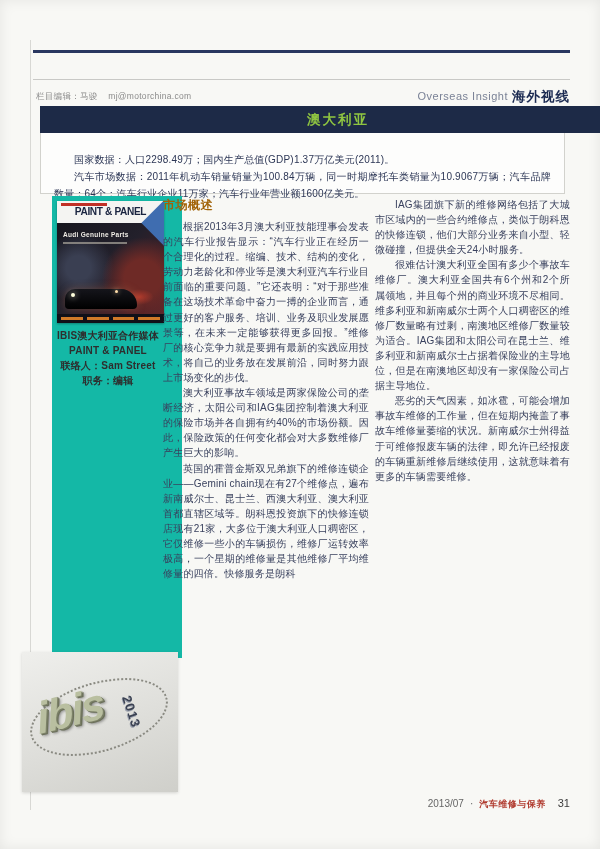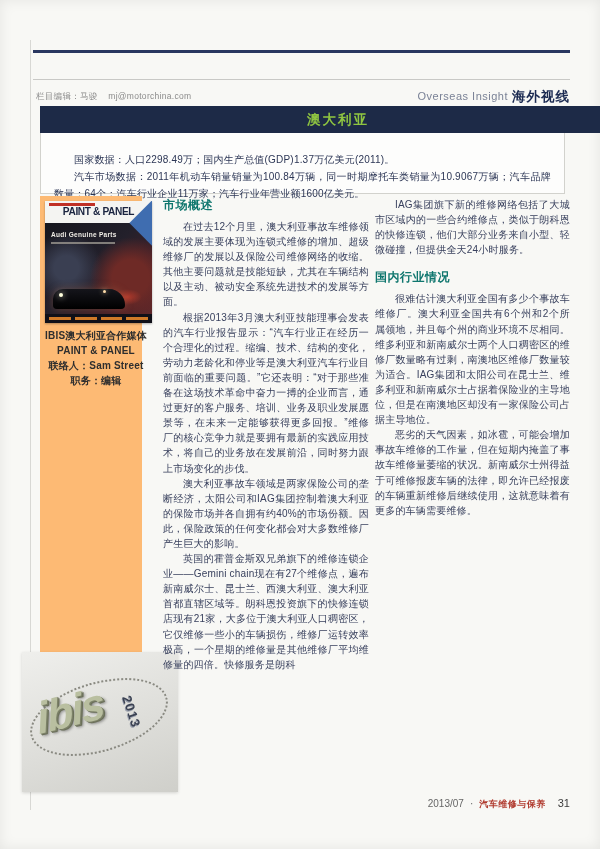--- a/index.html
+++ b/index.html
@@ -15,21 +15,21 @@
   .section-cn{position:absolute;right:0;top:0;font-size:13.5px;font-weight:bold;color:#1c2b52;letter-spacing:1px;}
   .gray-rule{position:absolute;left:33px;top:79px;width:537px;height:1px;background:#c9c9c6;}
   
   .title-bar{position:absolute;left:40px;top:106px;width:596px;height:27px;background:#1d2a47;
              display:flex;align-items:center;justify-content:center;}
   .title-bar span{color:#8fc541;font-size:13.5px;font-weight:bold;letter-spacing:2px;}
   .infobox{position:absolute;left:40px;top:133px;width:525px;height:61px;background:#fdfdfc;
            border:1px solid #d2d2cd;border-top:none;box-sizing:border-box;padding:18px 13px 0 13px;}
   .infobox p{margin:0;font-size:10px;line-height:17px;color:#2c3655;text-indent:2em;text-align:justify;letter-spacing:.2px;}
   
-  .sidebar{position:absolute;left:40px;top:196px;width:102px;height:462px;background:#fdba74;}
+  .sidebar{position:absolute;left:52px;top:196px;width:130px;height:462px;background:#14b8a6;}
   .cover{position:absolute;left:5px;top:5px;width:107px;height:122px;background:#fff;
          box-shadow:0 1px 2px rgba(0,0,0,.3);overflow:hidden;}
   .cover-top{position:relative;height:22px;background:#f4f4f2;}
   .cover-topline{position:absolute;left:4px;top:2px;width:46px;height:3px;background:#c03026;}
   .cover-title{position:absolute;left:0;top:4px;width:100%;text-align:center;font-size:11px;font-weight:900;
                color:#1a2440;letter-spacing:-.4px;transform:scaleX(.92);white-space:nowrap;}
   .cover-photo{position:relative;height:100px;
      background:radial-gradient(circle at 80% 55%,#6e2a26 0 18%,transparent 40%),
                 radial-gradient(circle at 20% 45%,#3a3f52 0 12%,transparent 35%),
                 linear-gradient(135deg,#16161e 0%,#23202b 45%,#4a2027 78%,#63292a 100%);}
@@ -53,21 +53,21 @@
              border-radius:50%;transform:rotate(-16deg);}
   .ibis-word{position:absolute;left:14px;top:34px;font-size:44px;font-weight:900;font-style:italic;
              color:#b9bfa0;transform:rotate(-14deg) skewX(-6deg);letter-spacing:-2px;
              text-shadow:1px 1px 0 #7c8168,2px 2px 0 #6b705a,3px 3px 3px rgba(0,0,0,.4);}
   .ibis-year{position:absolute;right:30px;top:52px;font-size:13px;font-weight:bold;color:#3a4152;
              transform:rotate(72deg);letter-spacing:1px;text-shadow:1px 1px 0 #9aa0ad;}
   
   .col{position:absolute;top:197px;}
   .col1{left:163px;width:206px;}
   .col2{left:375px;width:195px;}
-  .col h3{margin:0 0 5px 0;font-size:12px;color:#0f766e;letter-spacing:.5px;}
+  .col h3{margin:0 0 5px 0;font-size:12px;color:#a16207;letter-spacing:.5px;}
   .col h3.h2{margin-top:12px;}
   .col p{margin:0;font-size:10px;line-height:15.1px;color:#39415e;text-align:justify;
          text-indent:2em;letter-spacing:.2px;}
   .col p.noindent{text-indent:0;}
   
   .footer{position:absolute;right:30px;top:797px;display:flex;align-items:baseline;gap:6px;}
   .footer .issue{font-size:10px;color:#666;}
   .footer .maglogo{font-size:9px;font-weight:bold;color:#b03a2e;letter-spacing:.5px;}
   .footer .pageno{font-size:11px;color:#3c3c3c;margin-left:6px;}
   .left-edge{position:absolute;left:30px;top:40px;width:1px;height:770px;background:#d8d8d4;}
@@ -128,29 +128,27 @@
   </div>
 
   <div class="ibis-photo">
     <div class="ibis-ring"></div>
     <div class="ibis-word">ibis</div>
     <div class="ibis-year">2013</div>
   </div>
 
   <div class="col col1">
     <h3>市场概述</h3>
-    <p>在过去12个月里，澳大利亚事故车维修领域的发展主要体现为连锁式维修的增加、超级维修厂的发展以及保险公司维修网络的收缩。其他主要问题就是技能短缺，尤其在车辆结构以及主动、被动安全系统先进技术的发展等方面。</p>
     <p>根据2013年3月澳大利亚技能理事会发表的汽车行业报告显示：“汽车行业正在经历一个合理化的过程。缩编、技术、结构的变化，劳动力老龄化和停业等是澳大利亚汽车行业目前面临的重要问题。”它还表明：“对于那些准备在这场技术革命中奋力一搏的企业而言，通过更好的客户服务、培训、业务及职业发展愿景等，在未来一定能够获得更多回报。”维修厂的核心竞争力就是要拥有最新的实践应用技术，将自己的业务放在发展前沿，同时努力跟上市场变化的步伐。</p>
     <p>澳大利亚事故车领域是两家保险公司的垄断经济，太阳公司和IAG集团控制着澳大利亚的保险市场并各自拥有约40%的市场份额。因此，保险政策的任何变化都会对大多数维修厂产生巨大的影响。</p>
     <p>英国的霍普金斯双兄弟旗下的维修连锁企业——Gemini chain现在有27个维修点，遍布新南威尔士、昆士兰、西澳大利亚、澳大利亚首都直辖区域等。朗科恩投资旗下的快修连锁店现有21家，大多位于澳大利亚人口稠密区，它仅维修一些小的车辆损伤，维修厂运转效率极高，一个星期的维修量是其他维修厂平均维修量的四倍。快修服务是朗科</p>
   </div>
 
   <div class="col col2">
     <p>IAG集团旗下新的维修网络包括了大城市区域内的一些合约维修点，类似于朗科恩的快修连锁，他们大部分业务来自小型、轻微碰撞，但提供全天24小时服务。</p>
-    <h3 class="h2">国内行业情况</h3>
     <p>很难估计澳大利亚全国有多少个事故车维修厂。澳大利亚全国共有6个州和2个所属领地，并且每个州的商业环境不尽相同。维多利亚和新南威尔士两个人口稠密区的维修厂数量略有过剩，南澳地区维修厂数量较为适合。IAG集团和太阳公司在昆士兰、维多利亚和新南威尔士占据着保险业的主导地位，但是在南澳地区却没有一家保险公司占据主导地位。</p>
     <p>恶劣的天气因素，如冰雹，可能会增加事故车维修的工作量，但在短期内掩盖了事故车维修量萎缩的状况。新南威尔士州得益于可维修报废车辆的法律，即允许已经报废的车辆重新维修后继续使用，这就意味着有更多的车辆需要维修。</p>
   </div>
 
   <div class="footer">
     <span class="issue">2013/07</span>
     <span class="issue">·</span>
     <span class="maglogo">汽车维修与保养</span>
     <span class="pageno">31</span>
   </div>

